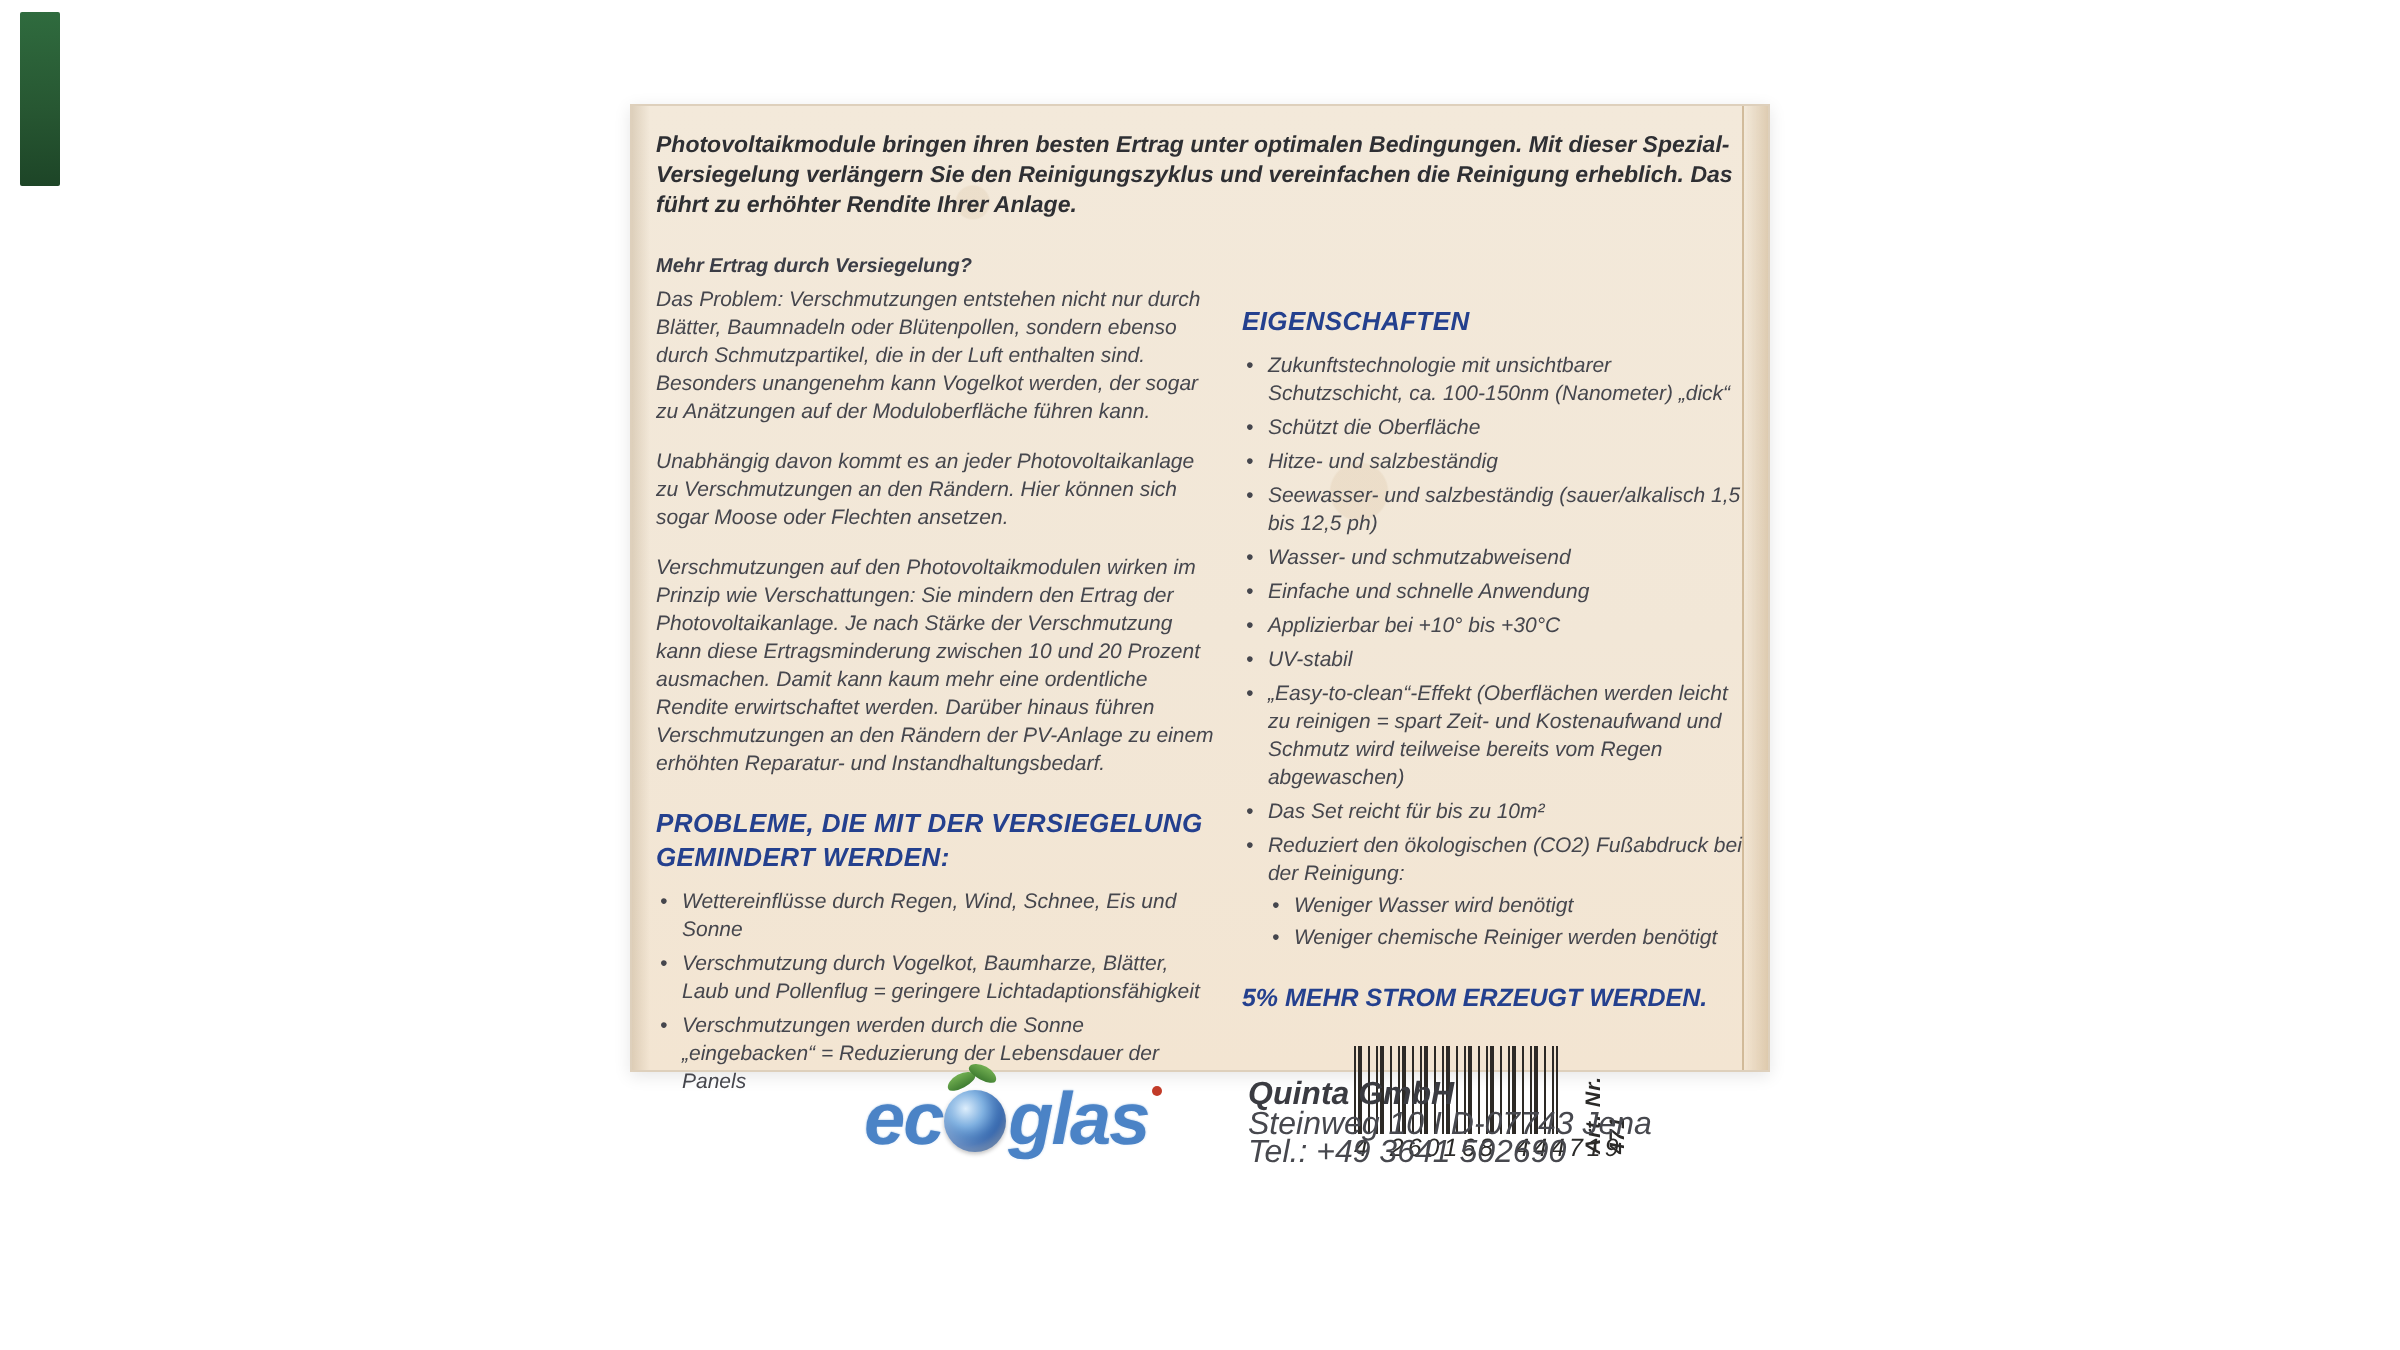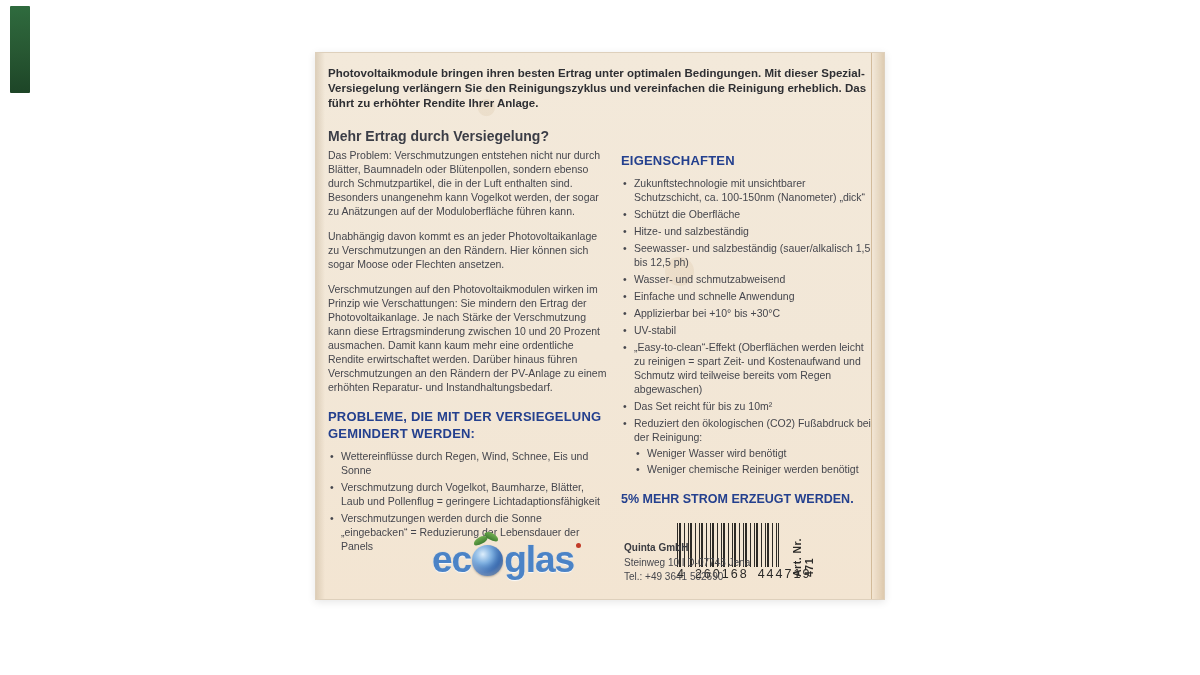--- a/index.html
+++ b/index.html
@@ -9,28 +9,29 @@
     font-family:"Liberation Sans", sans-serif;
   }
   
   .green-bar{
     position:absolute;left:10px;top:6px;width:20px;height:87px;
     background:linear-gradient(180deg,#2f6b3e 0%,#275732 55%,#1d4527 100%);
     border-radius:1px;
   }
   
   .package{
-    position:absolute;left:315px;top:52px;width:570px;height:548px;
+    position:absolute;left:315px;top:52px;width:570px;height:484px;
     background:
       radial-gradient(circle at 64% 40%, rgba(219,196,164,.28) 0 14px, transparent 15px),
       radial-gradient(circle at 30% 10%, rgba(214,192,160,.25) 0 8px, transparent 9px),
       linear-gradient(180deg,#f3e9da 0%,#f2e7d7 55%,#f3e5d2 100%);
     border:1px solid #ded0bc;
     box-shadow:0 2px 8px rgba(0,0,0,.10);
     box-sizing:border-box;
+    font-style:italic;
   }
   .fold-left{
     position:absolute;left:0;top:0;bottom:0;width:9px;
     background:linear-gradient(90deg,rgba(180,160,130,.35),rgba(180,160,130,0));
   }
   .fold-right{
     position:absolute;right:0;top:0;bottom:0;width:12px;
     background:linear-gradient(270deg,rgba(196,168,128,.45),rgba(196,168,128,0));
     border-left:1px solid rgba(186,156,112,.35);
   }
@@ -38,21 +39,21 @@
     margin:13px 14px 0 12px;
     font-size:11.5px;font-weight:bold;line-height:15px;color:#2e2f33;
   }
   .cols{display:flex;gap:14px;margin:14px 10px 0 12px;}
   .col-left{width:280px;}
   .col-right{width:254px;margin-top:28px;}
   .h-blue{
     font-size:13px;font-weight:bold;color:#24408e;
     margin:0 0 3px 0;letter-spacing:.2px;line-height:16px;
   }
-  .subhead{font-size:14px;font-weight:bold;color:#3b3d46;margin:3px 0 4px 0;}
+  .subhead{font-size:10px;font-weight:bold;color:#3b3d46;margin:3px 0 4px 0;}
   .body-p{font-size:10.5px;line-height:14px;color:#45464d;margin:0 0 11px 0;}
   .h-blue.second{margin-top:14px;line-height:17px;}
   ul.bullets{list-style:none;margin:7px 0 0 0;padding:0;
     font-size:10.5px;line-height:14px;color:#45464d;}
   ul.bullets li{position:relative;padding-left:13px;margin-bottom:3px;}
   ul.bullets li:before{content:"•";position:absolute;left:2px;top:0;color:#45464d;}
   ul.sub-bullets{list-style:none;margin:2px 0 0 0;padding:0;}
   ul.sub-bullets li{position:relative;padding-left:13px;margin-bottom:2px;}
   ul.sub-bullets li:before{content:"•";position:absolute;left:2px;top:0;}
   .claim{margin-top:15px;font-size:12.5px;font-weight:bold;color:#24408e;line-height:16px;}
@@ -85,21 +86,21 @@
     box-shadow:inset 0 -4px 6px rgba(255,255,255,.35), 0 1px 2px rgba(0,0,0,.25);
   }
   .leaf{position:absolute;width:15px;height:7px;border-radius:50%/60% 60% 40% 40%;
     background:linear-gradient(#73b052,#3f7d31);}
   .leaf.one{top:-8px;left:1px;transform:rotate(-28deg);}
   .leaf.two{top:-12px;left:12px;transform:rotate(28deg);}
   .reg-dot{display:inline-block;width:5px;height:5px;border-radius:50%;
     background:#c23b28;vertical-align:24px;margin-left:2px;}
   .contact{
     position:absolute;left:308px;top:488px;width:250px;
-    font-size:10px;line-height:14.5px;color:#47484e;
+    font-size:16px;line-height:14.5px;color:#47484e;
   }
   .contact .cname{font-weight:bold;color:#3a3b41;}
 </style>
 </head>
 <body>
 
 <div class="green-bar"></div>
 
 <div class="package">
   <div class="fold-left"></div>

